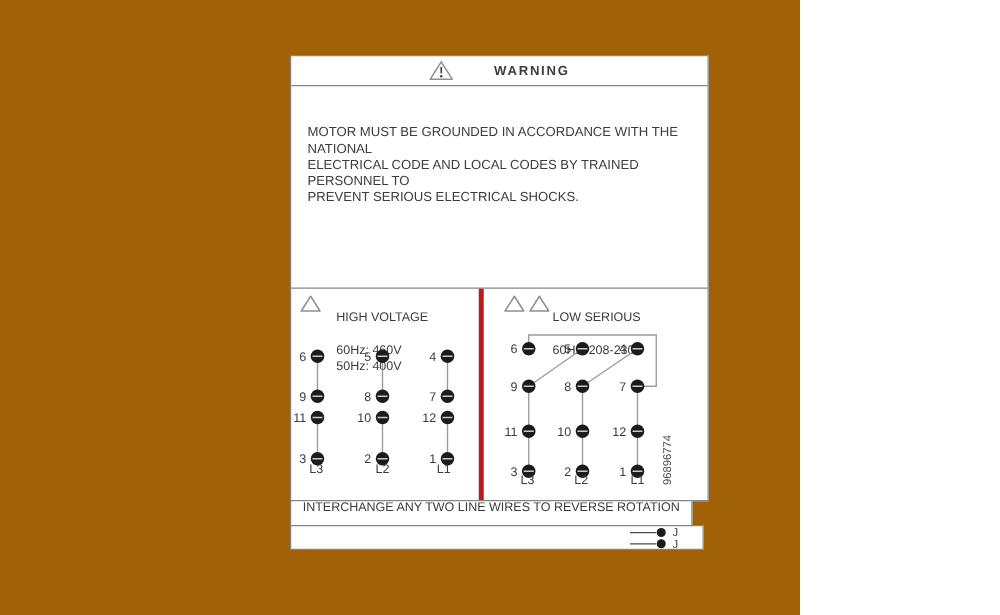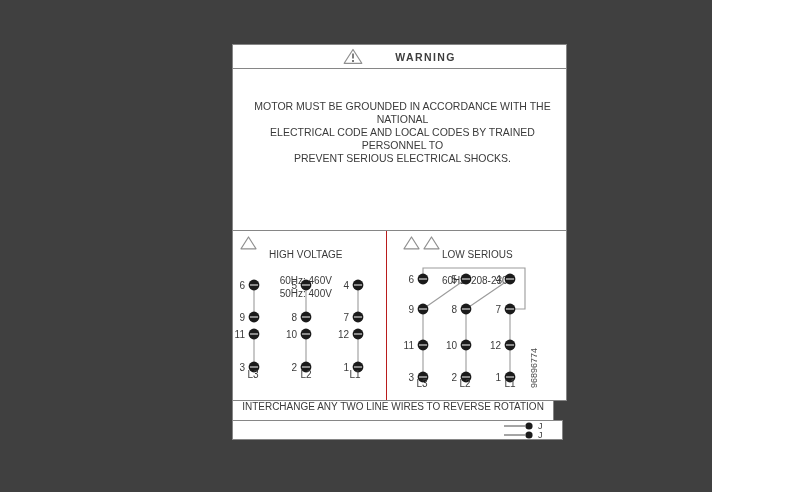--- a/index.html
+++ b/index.html
@@ -1,32 +1,32 @@
 <!DOCTYPE html>
 <html><head>
 <meta charset="utf-8">
 <style>
   html,body{margin:0;padding:0;background:#ffffff;}
-  .stage{position:relative;width:712px;height:492px;background:#404040;overflow:hidden;
+  .stage{position:relative;width:640px;height:492px;background:#a16207;overflow:hidden;
          font-family:"Liberation Sans",sans-serif;color:#3b3b3b;}
   .label-box{position:absolute;left:232px;top:44px;width:335px;height:357px;
              border:1px solid #868686;background:#fff;box-sizing:border-box;}
   
   .warning-band{position:absolute;top:0;left:0;right:0;height:23px;border-bottom:1px solid #868686;
                 display:flex;align-items:center;justify-content:center;gap:32px;}
   .warning-title{font-size:10.5px;font-weight:700;letter-spacing:1.4px;color:#3d3d3d;}
   
   .para{position:absolute;left:13px;right:7px;font-size:10.5px;line-height:13px;
-        white-space:pre-line;color:#3b3b3b;text-align:center;}
+        white-space:pre-line;color:#3b3b3b;}
   .para1{top:55px;}
   .para2{top:120px;}
   
   .voltage-section{position:absolute;left:0;right:0;top:185px;bottom:0;
                    border-top:1px solid #868686;display:flex;}
-  .hv-half{width:154px;border-right:1px solid #b91c1c;position:relative;box-sizing:border-box;text-align:center;}
+  .hv-half{width:154px;border-right:4px solid #b91c1c;position:relative;box-sizing:border-box;}
   .lv-half{flex:1;position:relative;}
   .volt-head{position:absolute;top:4px;font-size:10px;line-height:13px;white-space:pre-line;color:#3a3a3a;}
   .hv-head{left:36px;}
   .lv-head{left:55px;}
   .volt-title{font-size:10px;color:#3a3a3a;}
   .tri{position:absolute;top:5px;}
   .diagram-svg{position:absolute;left:0;top:0;}
   svg text{font-family:"Liberation Sans",sans-serif;}
   
   .interchange-band{position:absolute;left:232px;top:400px;width:322px;height:21px;

